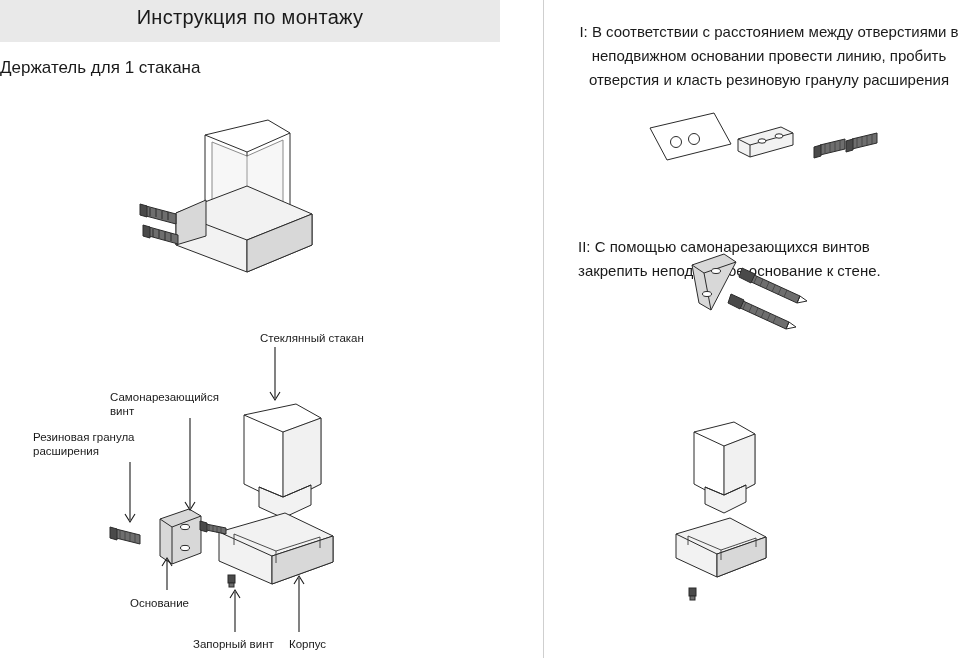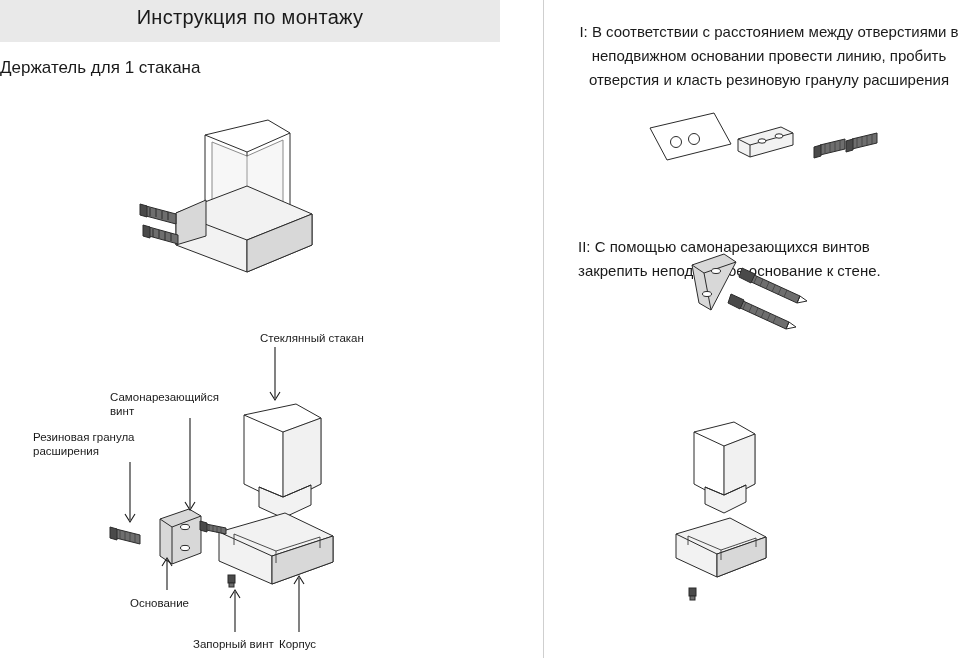--- a/index.html
+++ b/index.html
@@ -85,21 +85,21 @@
     position: absolute;
     font-size: 11.5px;
     line-height: 14px;
     color: #1a1a1a;
   }
   #lbl-glass { left: 228px; top: 331px; width: 130px; margin-left: 32px; }
   #lbl-screw { left: 110px; top: 390px; width: 115px; }
   #lbl-granule { left: 33px; top: 430px; width: 120px; }
   #lbl-base { left: 130px; top: 596px; width: 90px; }
   #lbl-lockscrew { left: 177px; top: 637px; width: 100px; margin-left: 16px; }
-  #lbl-body { left: 266px; top: 637px; width: 70px; padding-left: 13px; }
+  #lbl-body { left: 276px; top: 637px; width: 70px; padding-left: 13px; }
 
   svg.art {
     position: absolute;
     left: 0;
     top: 0;
     width: 970px;
     height: 658px;
     pointer-events: none;
   }
   .ln { stroke: #2b2b2b; stroke-width: 1; fill: none; }

